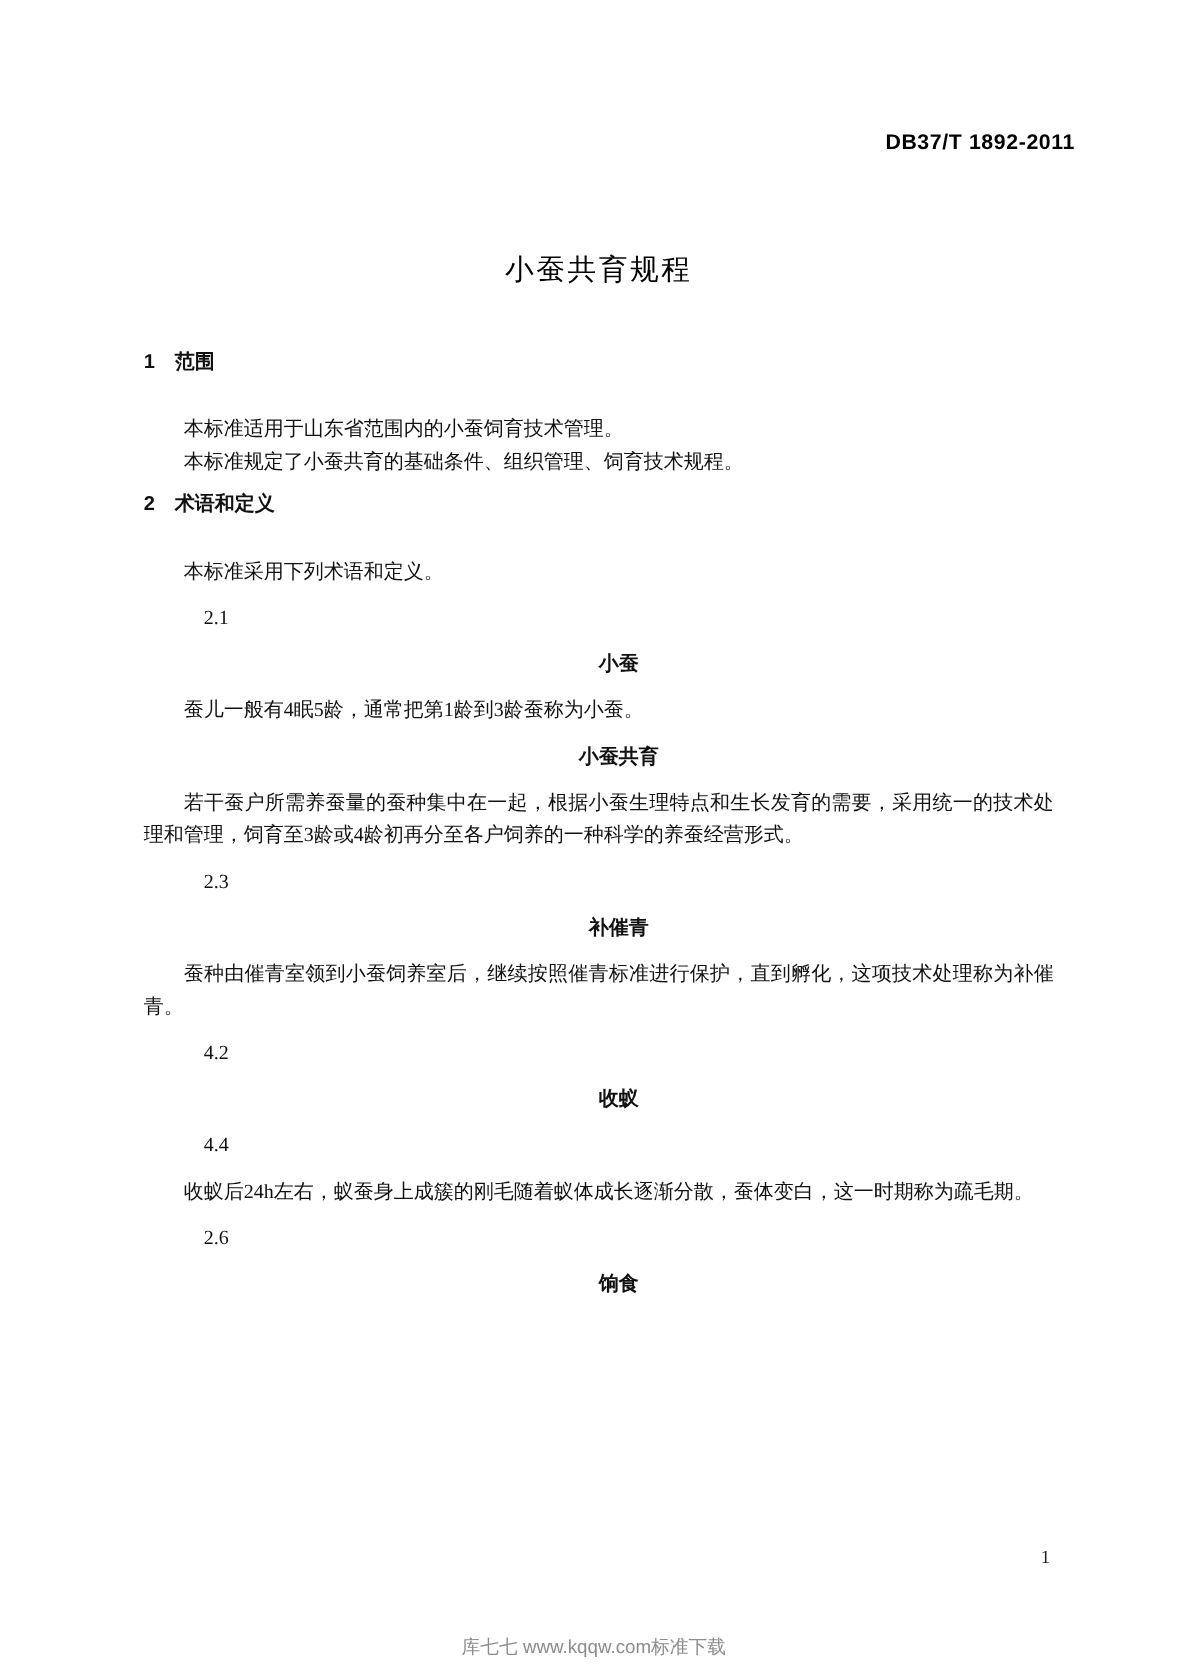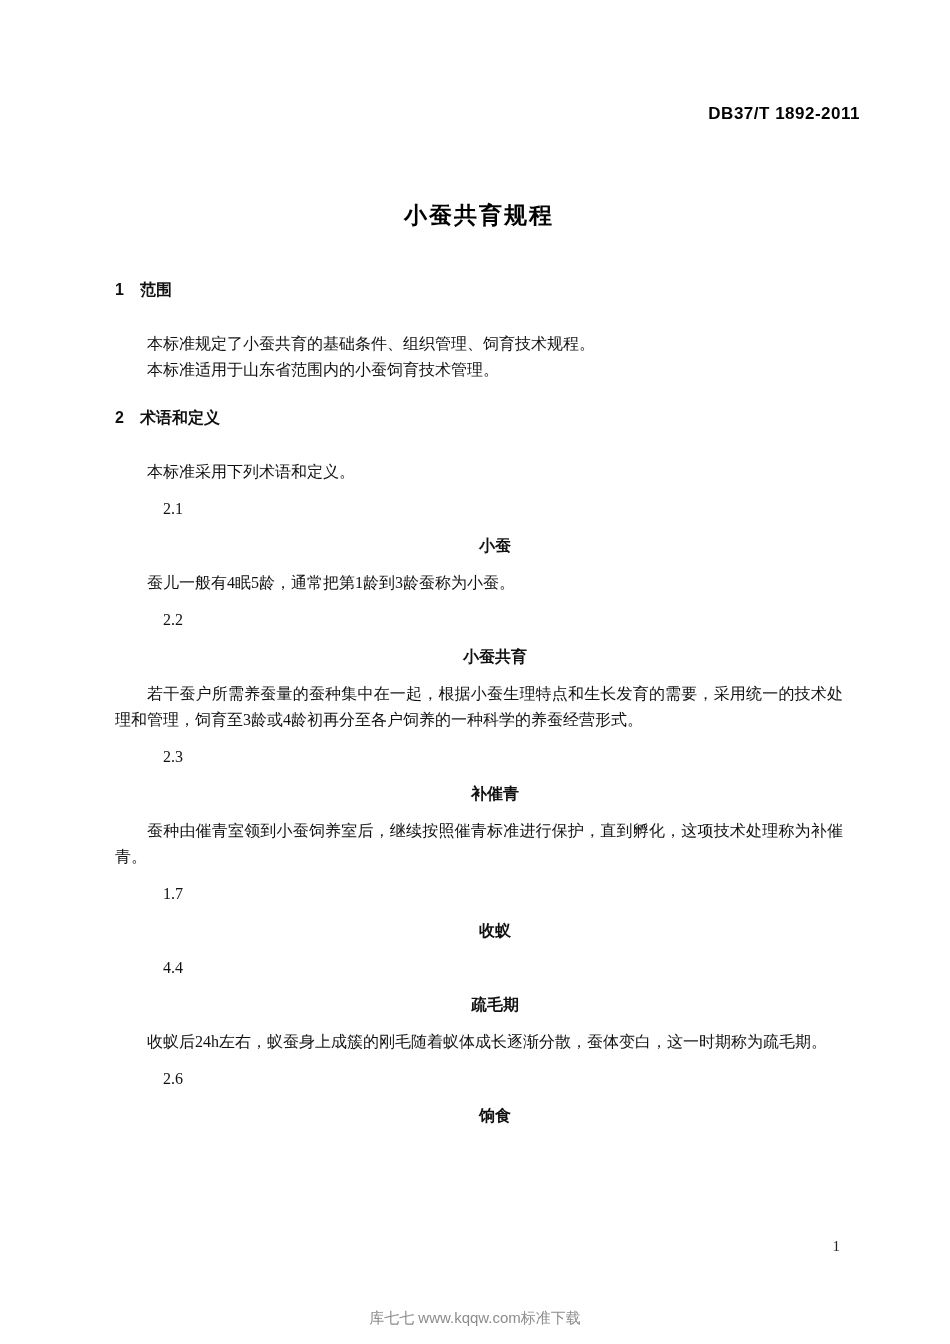--- a/index.html
+++ b/index.html
@@ -27,21 +27,21 @@
     font-weight: bold;
     font-size: 17px;
     line-height: 20px;
     letter-spacing: 0.5px;
     color: #000000;
   }
   .doc-title {
     margin: 0 0 46px 0;
     text-align: center;
     font-family: "Liberation Sans", "DejaVu Sans", sans-serif;
-    font-weight: bold;
+    font-weight: normal;
     font-size: 23px;
     line-height: 32px;
     letter-spacing: 2px;
     color: #000000;
   }
   .doc-body {
     font-size: 16px;
     line-height: 26px;
     text-align: justify;
     color: #111111;
@@ -51,21 +51,21 @@
   }
   .doc-body > .para {
     text-indent: 2em;
   }
   .doc-body > .para + .para {
     margin-top: 0;
   }
   .doc-body > .sec-heading {
     font-family: "Liberation Sans", "DejaVu Sans", sans-serif;
     font-weight: bold;
-    margin-top: 22px;
+    margin-top: 8px;
     margin-bottom: 28px;
     white-space: pre-wrap;
     text-align: left;
   }
   .doc-body > .sub-num {
     text-align: left;
     margin-left: 48px;
   }
   .doc-body > .term-title {
     font-family: "Liberation Sans", "DejaVu Sans", sans-serif;
@@ -96,37 +96,35 @@
 </head>
 <body>
 
 <div class="page">
   <div class="doc-header">DB37/T 1892-2011</div>
 
   <h1 class="doc-title">小蚕共育规程</h1>
 
   <div class="doc-body">
       <div class="sec-heading">1　范围</div>
+      <div class="para">本标准适用于山东省范围内的小蚕饲育技术管理。</div>
       <div class="para">本标准规定了小蚕共育的基础条件、组织管理、饲育技术规程。</div>
-      <div class="para">本标准适用于山东省范围内的小蚕饲育技术管理。</div>
       <div class="sec-heading">2　术语和定义</div>
       <div class="para">本标准采用下列术语和定义。</div>
       <div class="sub-num">2.1</div>
       <div class="term-title">小蚕</div>
       <div class="para">蚕儿一般有4眠5龄，通常把第1龄到3龄蚕称为小蚕。</div>
-      <div class="sub-num">2.2</div>
       <div class="term-title">小蚕共育</div>
       <div class="para">若干蚕户所需养蚕量的蚕种集中在一起，根据小蚕生理特点和生长发育的需要，采用统一的技术处理和管理，饲育至3龄或4龄初再分至各户饲养的一种科学的养蚕经营形式。</div>
       <div class="sub-num">2.3</div>
       <div class="term-title">补催青</div>
       <div class="para">蚕种由催青室领到小蚕饲养室后，继续按照催青标准进行保护，直到孵化，这项技术处理称为补催青。</div>
-      <div class="sub-num">1.7</div>
+      <div class="sub-num">4.2</div>
       <div class="term-title">收蚁</div>
       <div class="sub-num">4.4</div>
-      <div class="term-title">疏毛期</div>
       <div class="para">收蚁后24h左右，蚁蚕身上成簇的刚毛随着蚁体成长逐渐分散，蚕体变白，这一时期称为疏毛期。</div>
       <div class="sub-num">2.6</div>
       <div class="term-title">饷食</div>
     </div>
 
   <div class="page-number">1</div>
 
   <div class="watermark">库七七 www.kqqw.com标准下载</div>
 </div>
 

